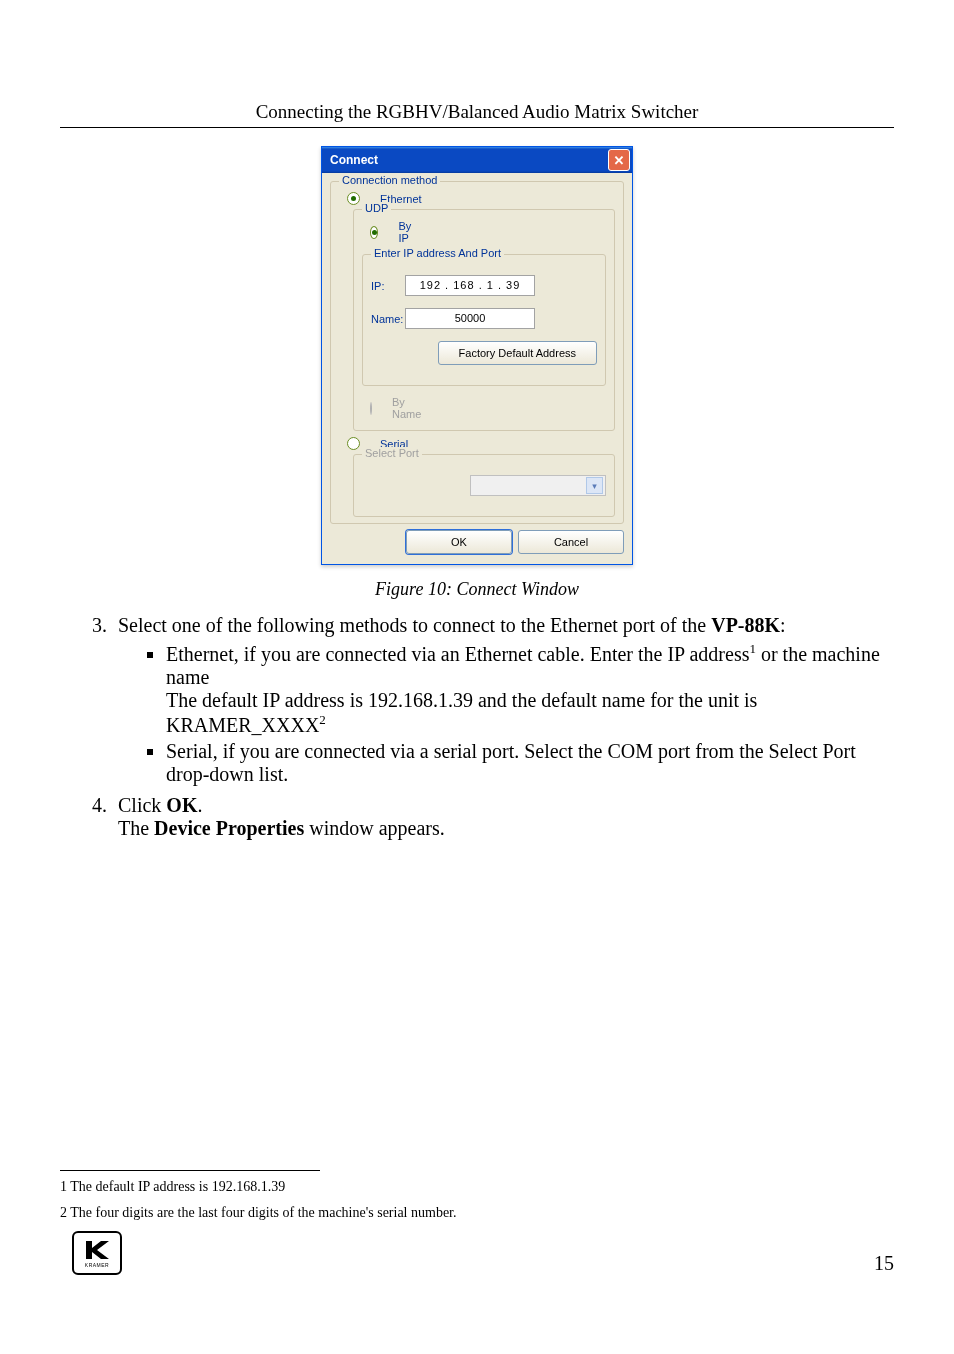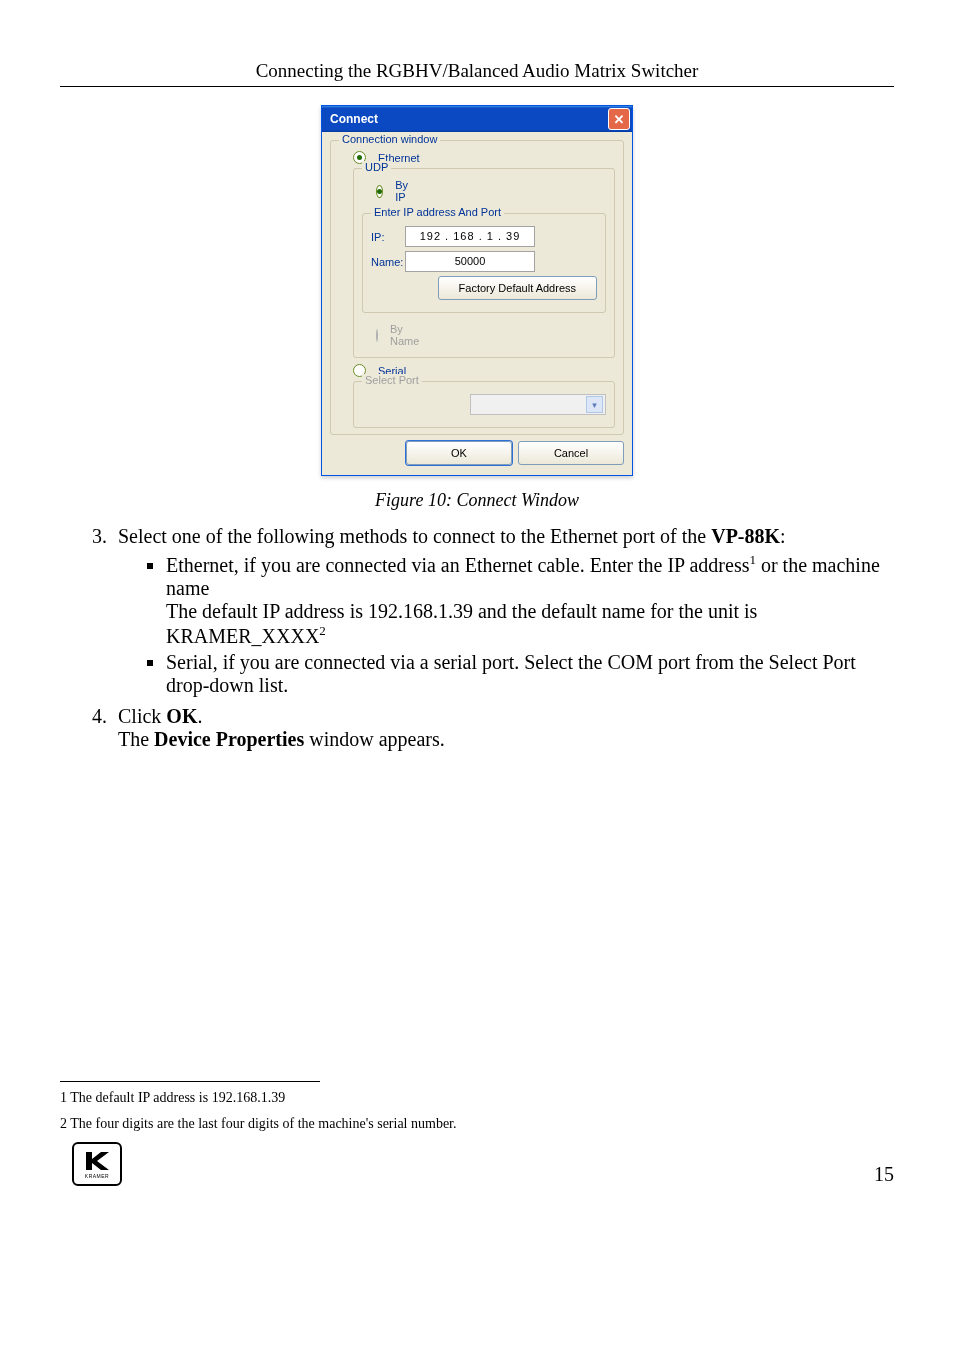--- a/index.html
+++ b/index.html
@@ -8,20 +8,21 @@
     color: #000;
     background: #fff;
     width: 954px;
     box-sizing: border-box;
     padding: 60px 60px 20px 60px;
   }
   .running-head {
     text-align: center;
     font-size: 19px;
     margin-bottom: 4px;
+    margin-top: 41px;
   }
   hr.head-rule {
     border: none;
     border-top: 1px solid #000;
     margin: 0 0 18px 0;
   }
   .connect-window-wrap {
     width: 310px;
     margin: 0 auto;
     background: #ece9d8;
@@ -70,22 +71,22 @@
   .group-label {
     position: absolute;
     top: -8px;
     left: 8px;
     background: #ece9d8;
     padding: 0 3px;
   }
   .radio-row {
     display: flex;
     align-items: center;
-    gap: 12px;
-    margin: 2px 14px;
+    gap: 20px;
+    margin: 2px 8px;
   }
   .radio {
     width: 11px;
     height: 11px;
     border-radius: 50%;
     border: 1px solid #6b8e23;
     background: #fff;
     display: inline-flex;
     align-items: center;
     justify-content: center;
@@ -97,21 +98,21 @@
     border-radius: 50%;
     background: #206c00;
   }
   .radio.disabled {
     border-color: #b0b0b0;
   }
   .field-row {
     display: flex;
     align-items: center;
     gap: 6px;
-    margin: 4px 0;
+    margin: 12px 0;
     padding-left: 12px;
   }
   .field-label {
     width: 28px;
   }
   .textbox {
     border: 1px solid #a3a3a3;
     background: #fff;
     height: 19px;
     line-height: 19px;
@@ -228,21 +229,21 @@
 <hr class="head-rule">
 
 <div class="connect-window-wrap">
   <div class="titlebar">
     <span>Connect</span>
     <span class="close-btn">✕</span>
   </div>
   <div class="dialog-body">
 
     <div class="groupbox" style="padding-bottom:6px;">
-      <span class="group-label">Connection window</span>
+      <span class="group-label">Connection method</span>
 
       <div class="radio-row">
         <span class="radio checked"></span>
         <span>Ethernet</span>
       </div>
 
       <div class="groupbox" style="margin:4px 0 4px 14px;">
         <span class="group-label">UDP</span>
 
         <div style="display:flex; gap:8px;flex-direction:column;">

